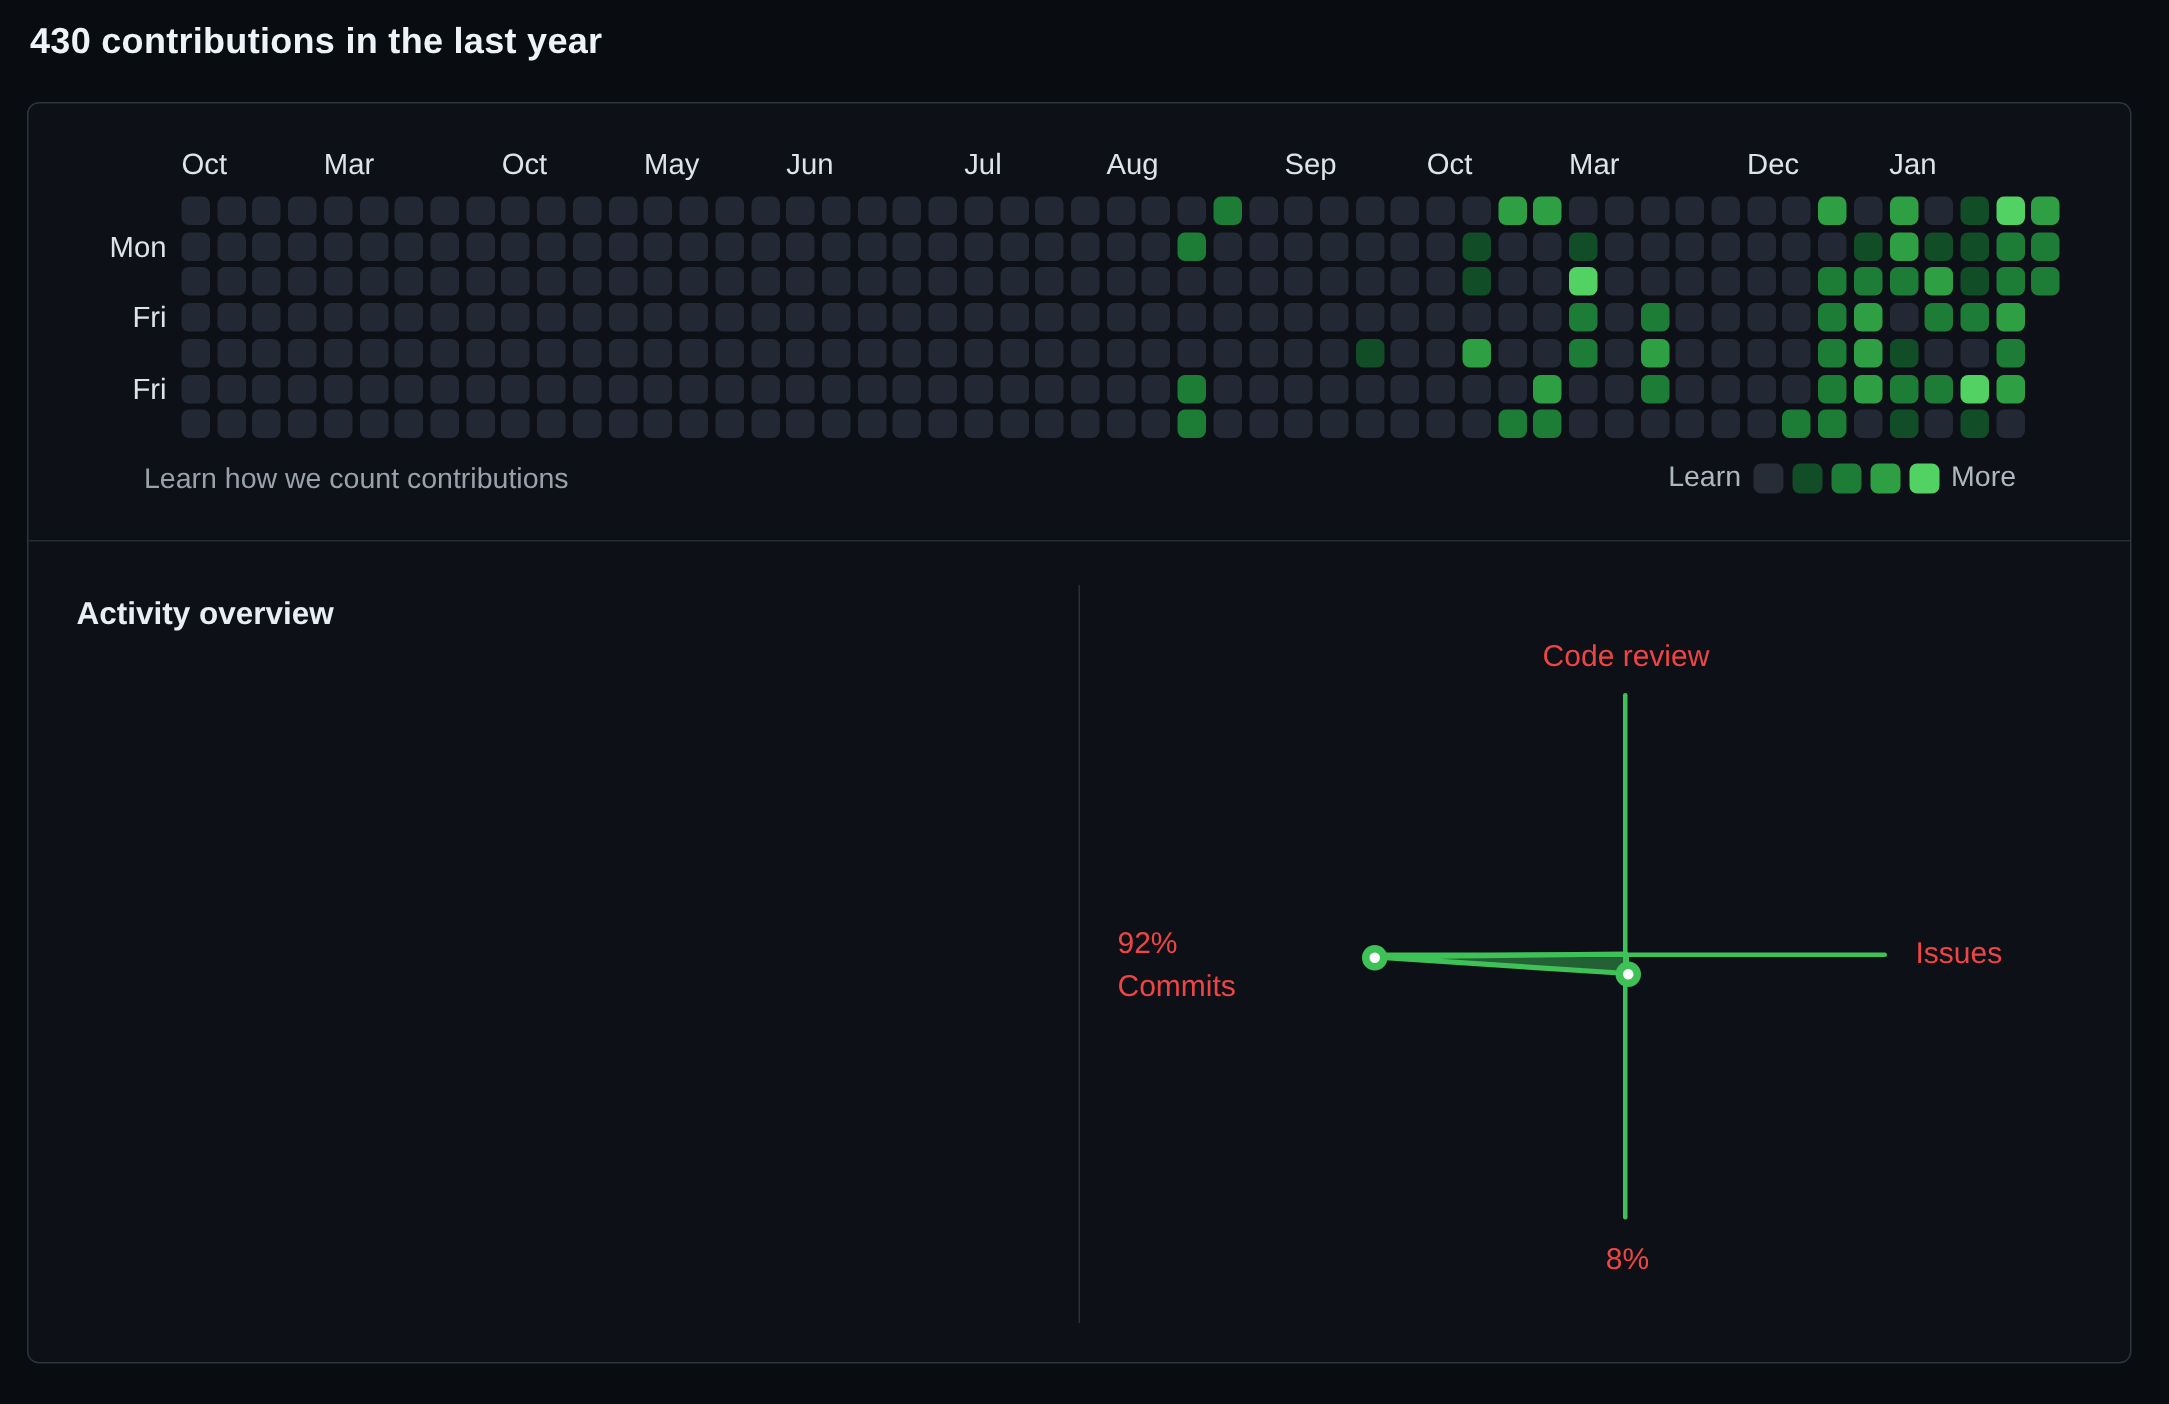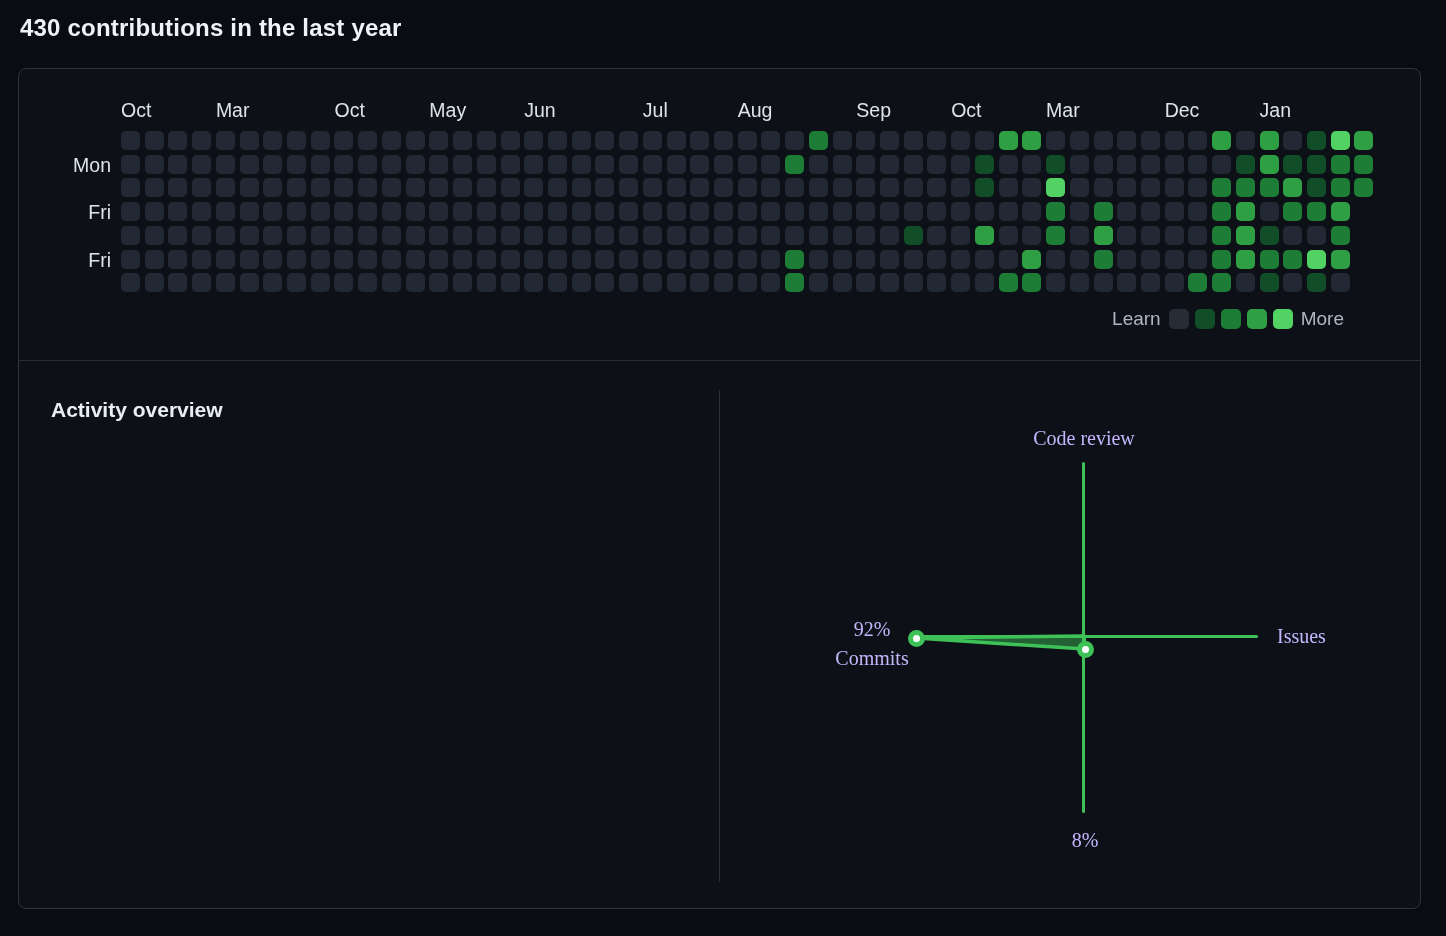--- a/index.html
+++ b/index.html
@@ -58,24 +58,24 @@
   .axis-line { position:absolute; background:#3ec157; border-radius:2px; }
   .axis-v { left:1063px; top:393px; width:3px; height:351px; }
   .axis-h { left:897px; top:566px; width:342px; height:3px; }
   .radar-svg { position:absolute; left:880px; top:550px; }
   .dot {
     position:absolute; width:17px; height:17px; border-radius:50%;
     background:#ffffff; border:5px solid #3ec157;
   }
   .dot-commits { left:889px; top:561px; }
   .dot-pr { left:1058px; top:572px; }
-  .chart-label { position:absolute; font-size:20px; color:#c4b5fd; white-space:nowrap;font-family:Liberation Serif, serif; }
+  .chart-label { position:absolute; font-size:20px; color:#ef4444; white-space:nowrap; }
   .lbl-codereview { left:965px; top:358px; width:200px; text-align:center; }
   .lbl-issues { left:1258px; top:556px; }
-  .lbl-left { left:773px; top:546px; width:160px; text-align:center; line-height:29px; }
+  .lbl-left { left:726px; top:546px; width:160px; line-height:29px; }
   .lbl-bottom { left:966px; top:756px; width:200px; text-align:center; line-height:30px; }
 </style>
 </head>
 <body>
 
 <h2 class="page-title">430 contributions in the last year</h2>
 
 <div class="card">
 
   <div id="heatmap">
@@ -456,20 +456,21 @@
       <div class="cell" style="left: 1311.72px; top: 109.44px; background: rgb(29, 124, 53);"></div>
       <div class="cell" style="left: 1311.72px; top: 133.16px; background: rgb(46, 160, 67);"></div>
       <div class="cell" style="left: 1311.72px; top: 156.88px; background: rgb(29, 124, 53);"></div>
       <div class="cell" style="left: 1311.72px; top: 180.6px; background: rgb(46, 160, 67);"></div>
       <div class="cell" style="left: 1311.72px; top: 204.32px; background: rgb(34, 41, 52);"></div>
       <div class="cell" style="left: 1335.44px; top: 62px; background: rgb(46, 160, 67);"></div>
       <div class="cell" style="left: 1335.44px; top: 85.72px; background: rgb(29, 124, 53);"></div>
       <div class="cell" style="left: 1335.44px; top: 109.44px; background: rgb(29, 124, 53);"></div>
     </div>
 
+  <a class="graph-footer-link">Learn how we count contributions</a>
 
   <div class="legend">
     <span>Learn</span>
     <span class="swatches" id="legend-swatches">
         <span class="sq" style="background: rgb(38, 45, 55);"></span>
         <span class="sq" style="background: rgb(17, 78, 40);"></span>
         <span class="sq" style="background: rgb(29, 124, 53);"></span>
         <span class="sq" style="background: rgb(46, 160, 67);"></span>
         <span class="sq" style="background: rgb(82, 210, 98);"></span>
       </span>

